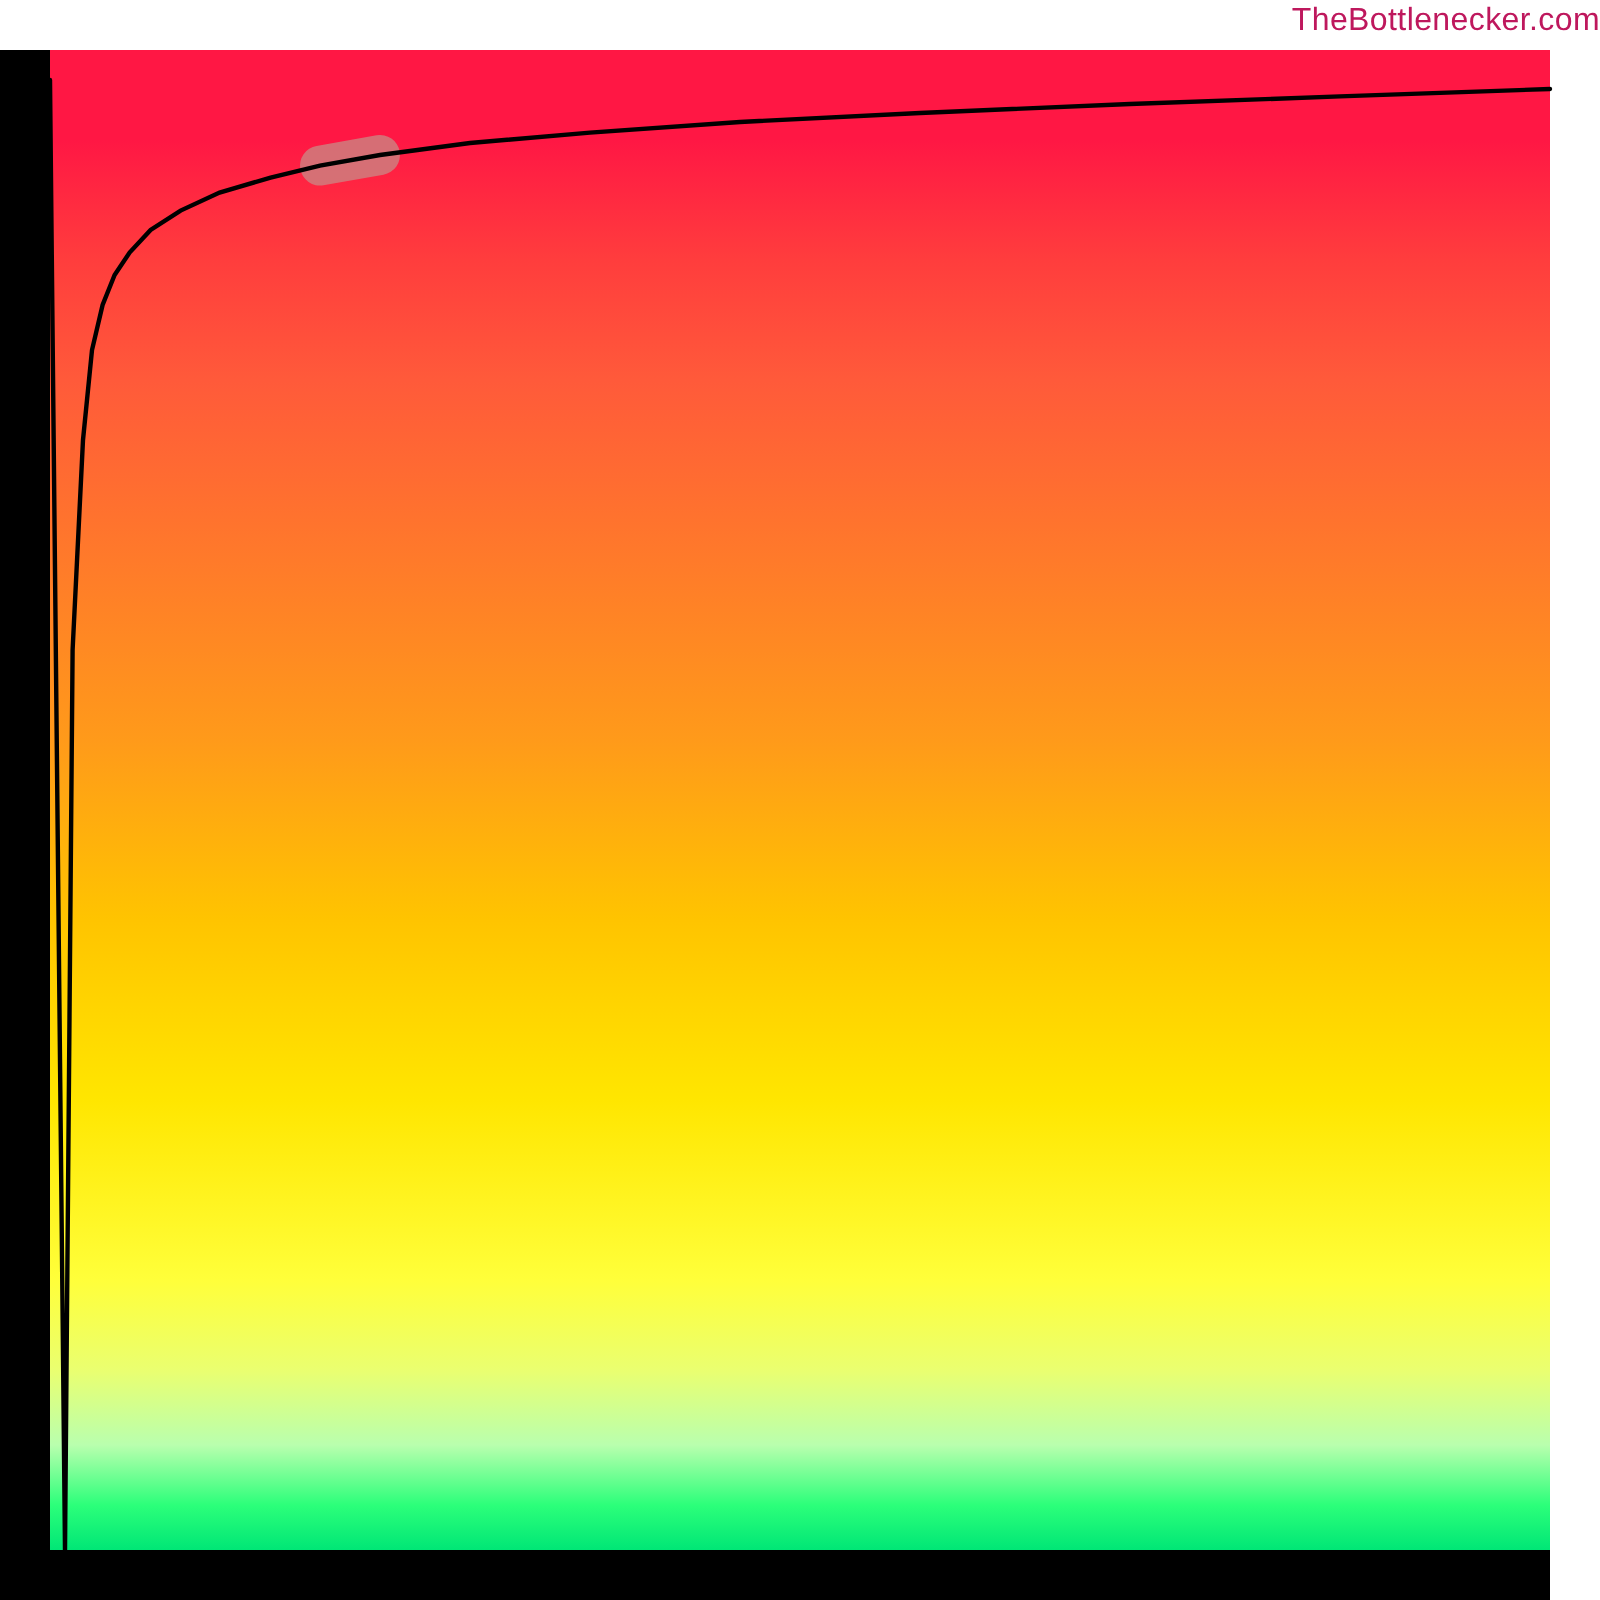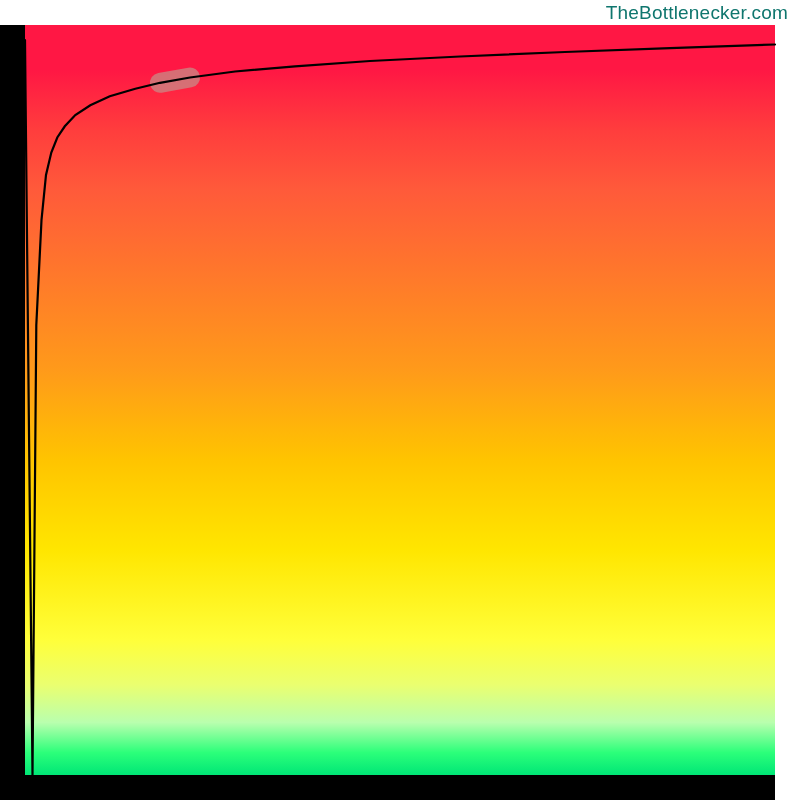--- a/index.html
+++ b/index.html
@@ -11,24 +11,24 @@
     font-family: Arial, Helvetica, sans-serif;
   }
   .canvas {
     position: relative;
     width: 800px;
     height: 800px;
   }
   .watermark {
     position: absolute;
     top: 2px;
-    right: 12px;
-    font-size: 19px;
+    right: 0;
+    font-size: 16px;
     font-weight: 400;
-    color: #0f766e;
+    color: #be185d;
     letter-spacing: 0.2px;
   }
   .plot-area {
     position: absolute;
     left: 25px;
     top: 25px;
     width: 750px;
     height: 750px;
     background: linear-gradient(
       to bottom,

